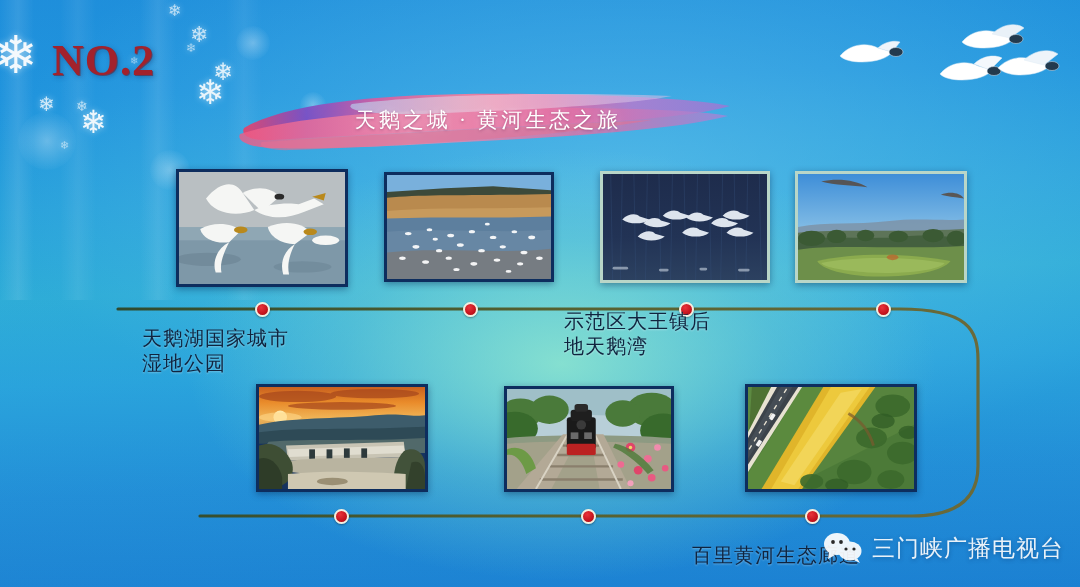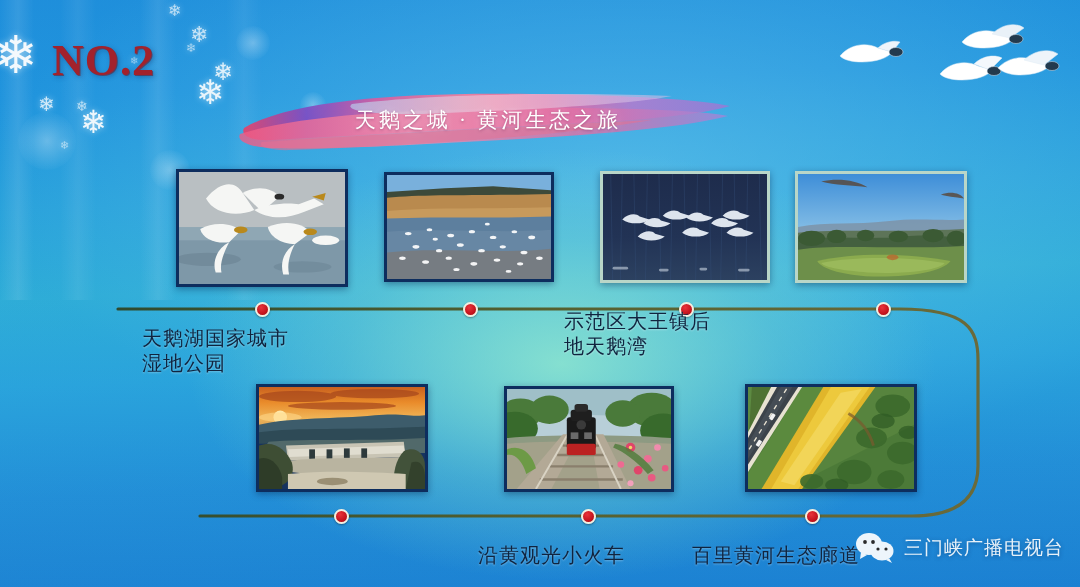--- a/index.html
+++ b/index.html
@@ -127,21 +127,21 @@
   #watermark {
     position: absolute;
     right: 16px; bottom: 22px;
     display: flex;
     align-items: center;
     gap: 9px;
     pointer-events: none;
   }
   #watermark .wm-text {
     font-family: "Liberation Sans", "DejaVu Sans", sans-serif;
-    font-size: 19px;
+    font-size: 23px;
     color: rgba(255,255,255,0.90);
     letter-spacing: 1px;
     text-shadow: 0 1px 4px rgba(0,40,90,0.45);
   }
 </style>
 </head>
 <body>
 
 <div id="poster">
 
@@ -542,21 +542,20 @@
         </g>
         <path d="M104,28 C118,36 126,48 130,62" stroke="#7a5a2e" stroke-width="3" fill="none" opacity="0.7"></path>
       </svg>
     </div>
   </div>
 
   <div class="dot" style="left:341px; top:516px;"></div>
   <div class="dot" style="left:588px; top:516px;"></div>
   <div class="dot" style="left:812px; top:516px;"></div>
 
-  <div class="stop-label" style="left:478px; top:543px; width:220px;">沿黄观光小火车</div>
   <div class="stop-label" style="left:692px; top:543px; width:240px;">百里黄河生态廊道</div>
 
   <div id="watermark">
     <svg width="40" height="34" viewBox="0 0 40 34">
       <g fill="#ffffff" opacity="0.92">
         <ellipse cx="14" cy="13" rx="13" ry="11"></ellipse>
         <path d="M6,21 L5,28 L12,24 Z"></path>
         <ellipse cx="27" cy="20" rx="11.5" ry="9.5"></ellipse>
         <path d="M34,27 L37,32 L31,29 Z"></path>
       </g>

